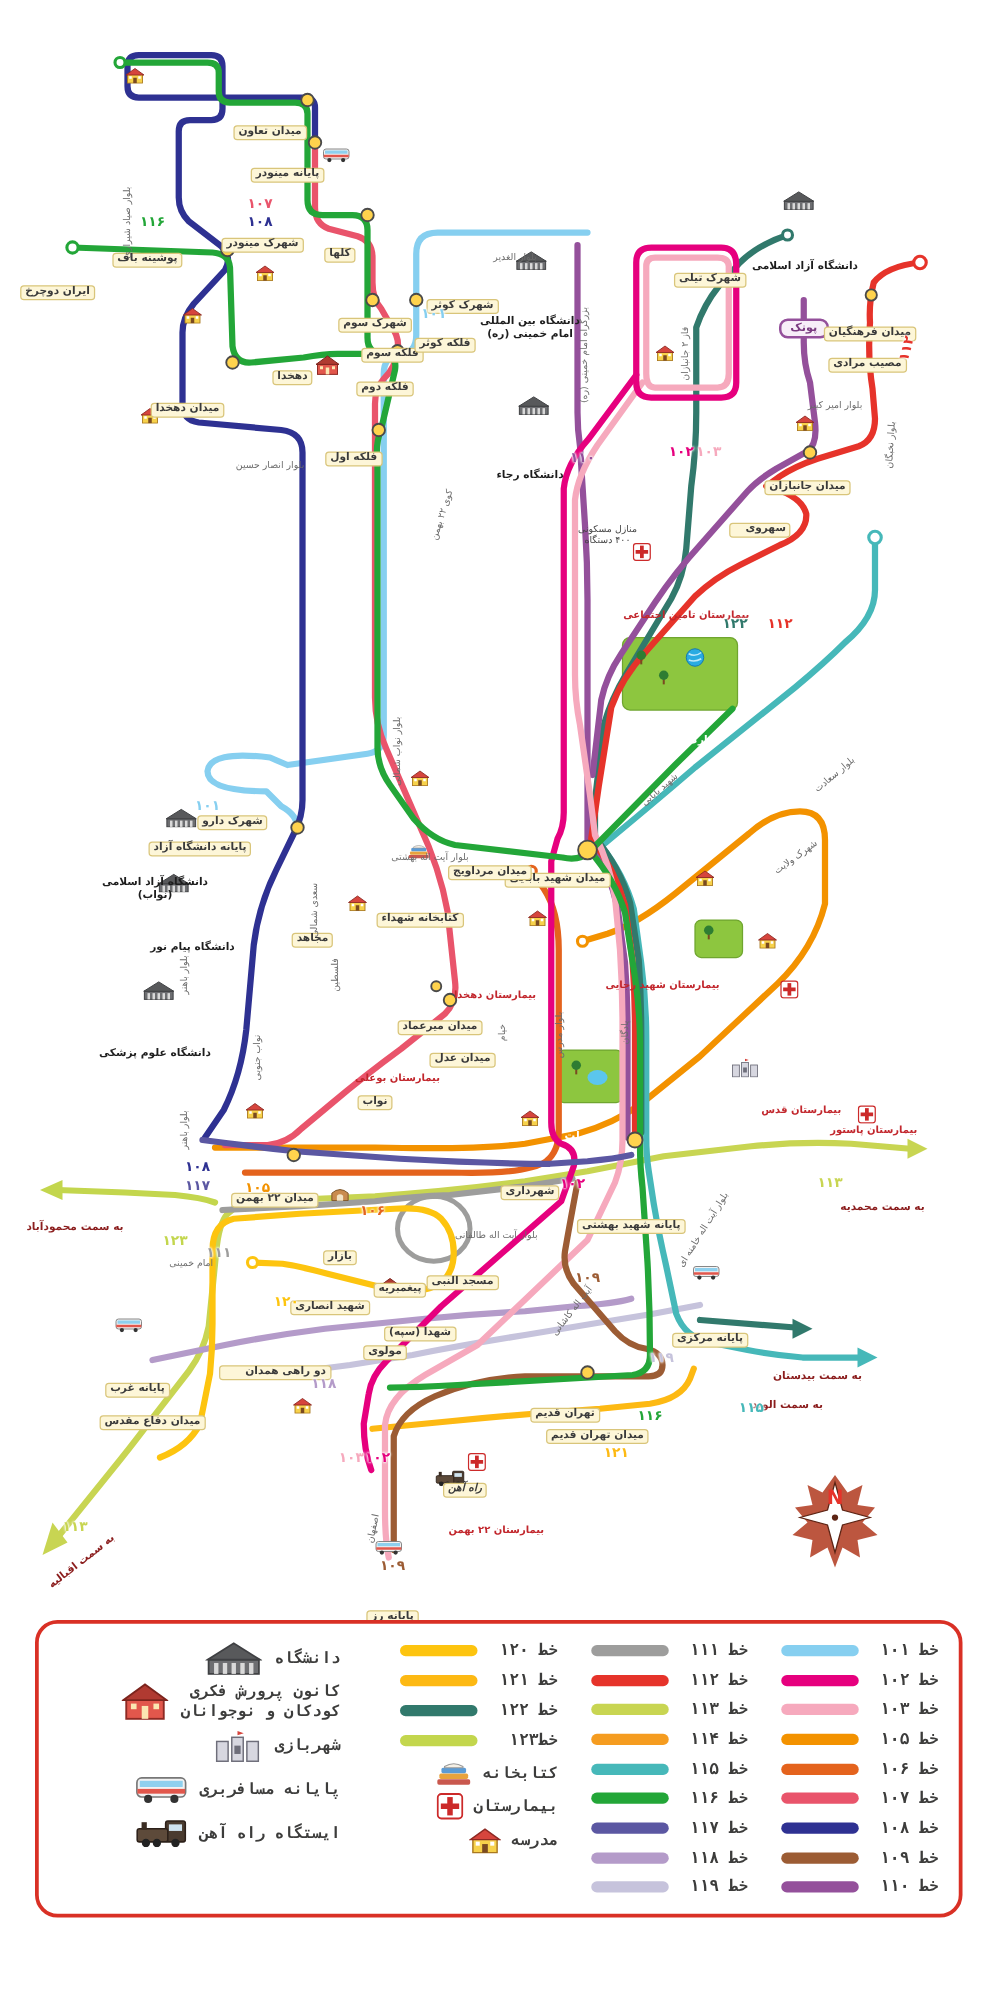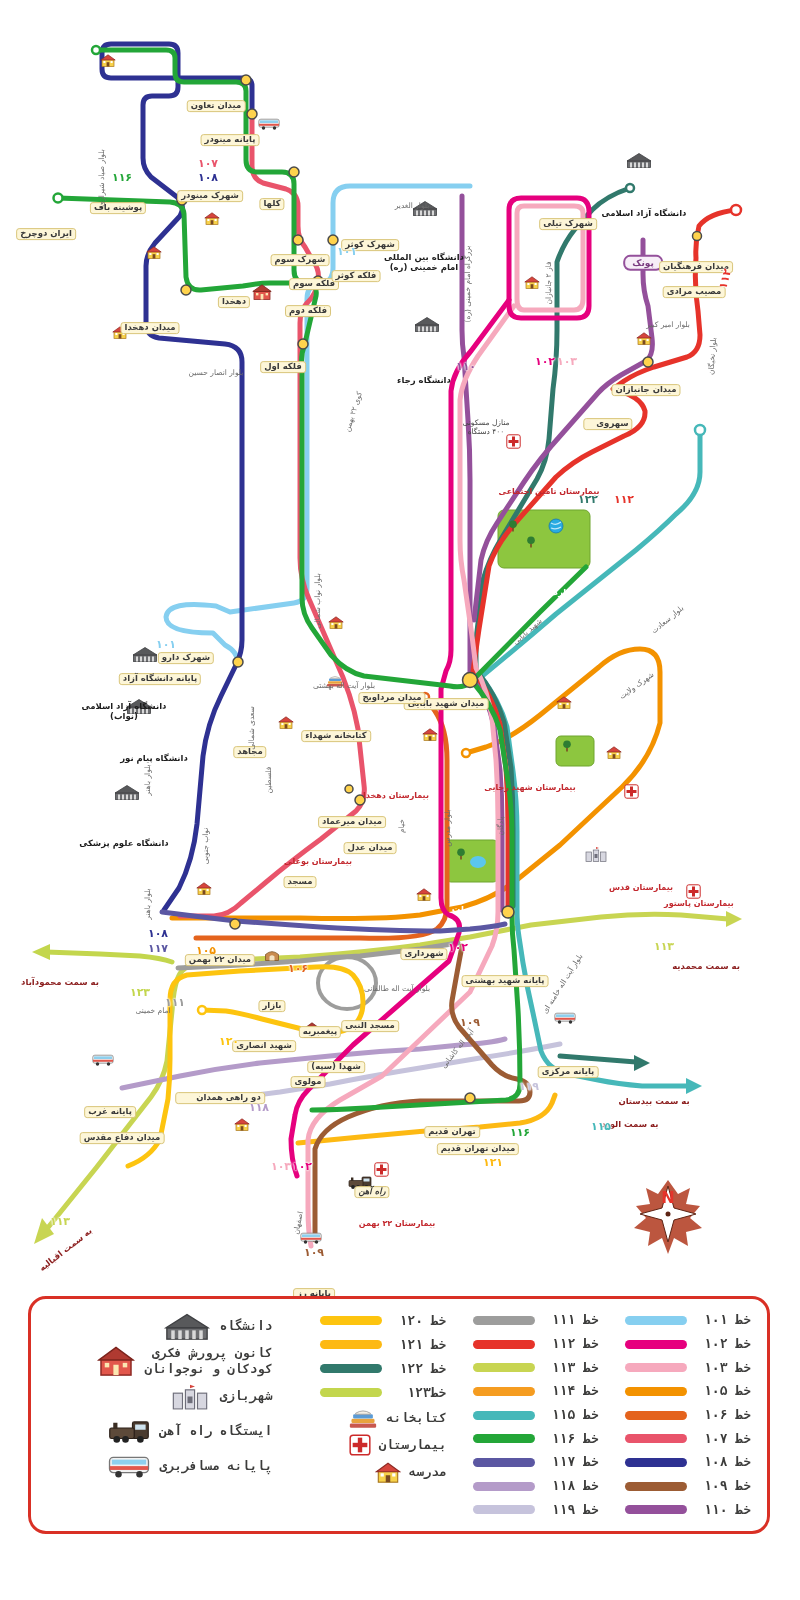--- a/index.html
+++ b/index.html
@@ -261,21 +261,21 @@
       <div class="ml plain2" style="left: 486px; top: 392px; transform: translate(-50%, -50%);">منازل مسکونی
 ۴۰۰ دستگاه</div>
       <div class="ml st" style="left: 446px; top: 668px; transform: translate(-50%, -50%);">میدان شهید بابایی</div>
       <div class="ml st" style="left: 392px; top: 662px; transform: translate(-50%, -50%);">میدان مرداویج</div>
       <div class="ml st" style="left: 186px; top: 622px; transform: translate(-50%, -50%);">شهرک دارو</div>
       <div class="ml st" style="left: 160px; top: 643px; transform: translate(-50%, -50%);">پایانه دانشگاه آزاد</div>
       <div class="ml st" style="left: 250px; top: 716px; transform: translate(-50%, -50%);">مجاهد</div>
       <div class="ml st" style="left: 336px; top: 700px; transform: translate(-50%, -50%);">کتابخانه شهداء</div>
       <div class="ml st" style="left: 352px; top: 786px; transform: translate(-50%, -50%);">میدان میرعماد</div>
       <div class="ml st" style="left: 370px; top: 812px; transform: translate(-50%, -50%);">میدان عدل</div>
-      <div class="ml st" style="left: 300px; top: 846px; transform: translate(-50%, -50%);">مسجد</div>
+      <div class="ml st" style="left: 300px; top: 846px; transform: translate(-50%, -50%);">نواب</div>
       <div class="ml st" style="left: 220px; top: 924px; transform: translate(-50%, -50%);">میدان ۲۲ بهمن</div>
       <div class="ml st" style="left: 424px; top: 918px; transform: translate(-50%, -50%);">شهرداری</div>
       <div class="ml st" style="left: 505px; top: 945px; transform: translate(-50%, -50%);">پایانه شهید بهشتی</div>
       <div class="ml st" style="left: 272px; top: 970px; transform: translate(-50%, -50%);">بازار</div>
       <div class="ml st" style="left: 264px; top: 1010px; transform: translate(-50%, -50%);">شهید انصاری</div>
       <div class="ml st" style="left: 320px; top: 996px; transform: translate(-50%, -50%);">پیغمبریه</div>
       <div class="ml st" style="left: 370px; top: 990px; transform: translate(-50%, -50%);">مسجد النبی</div>
       <div class="ml st" style="left: 308px; top: 1046px; transform: translate(-50%, -50%);">مولوی</div>
       <div class="ml st" style="left: 336px; top: 1031px; transform: translate(-50%, -50%);">شهدا (سپه)</div>
       <div class="ml st" style="left: 568px; top: 1036px; transform: translate(-50%, -50%);">پایانه مرکزی</div>
@@ -495,25 +495,25 @@
           <use href="#sym-kanoon"></use>
         </svg>
       </div>
       <div class="drow">
         <span class="ltxt2">شهربازی</span>
         <svg viewBox="0 0 24 16" width="40" height="27">
           <use href="#sym-castle"></use>
         </svg>
       </div>
       <div class="drow">
+        <span class="ltxt2">پایانه مسافربری</span>
+        <svg viewBox="0 0 22 12" width="42" height="23">
+          <use href="#sym-bus"></use>
+        </svg>
+      </div>
+      <div class="drow">
         <span class="ltxt2">ایستگاه راه آهن</span>
         <svg viewBox="0 0 24 13" width="42" height="23">
           <use href="#sym-train"></use>
         </svg>
       </div>
-      <div class="drow">
-        <span class="ltxt2">پایانه مسافربری</span>
-        <svg viewBox="0 0 22 12" width="42" height="23">
-          <use href="#sym-bus"></use>
-        </svg>
-      </div>
     </div>
 </div>
 
 </body></html>

